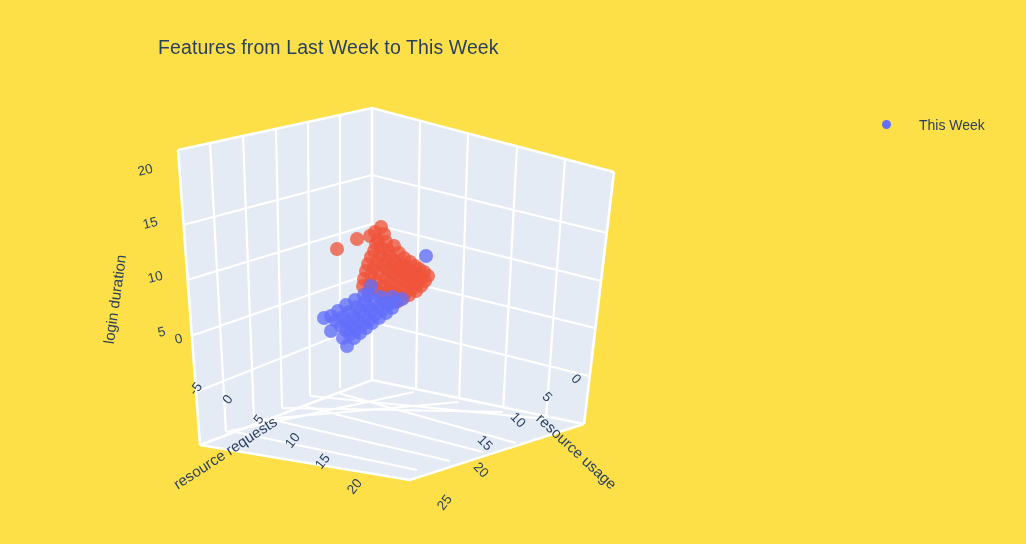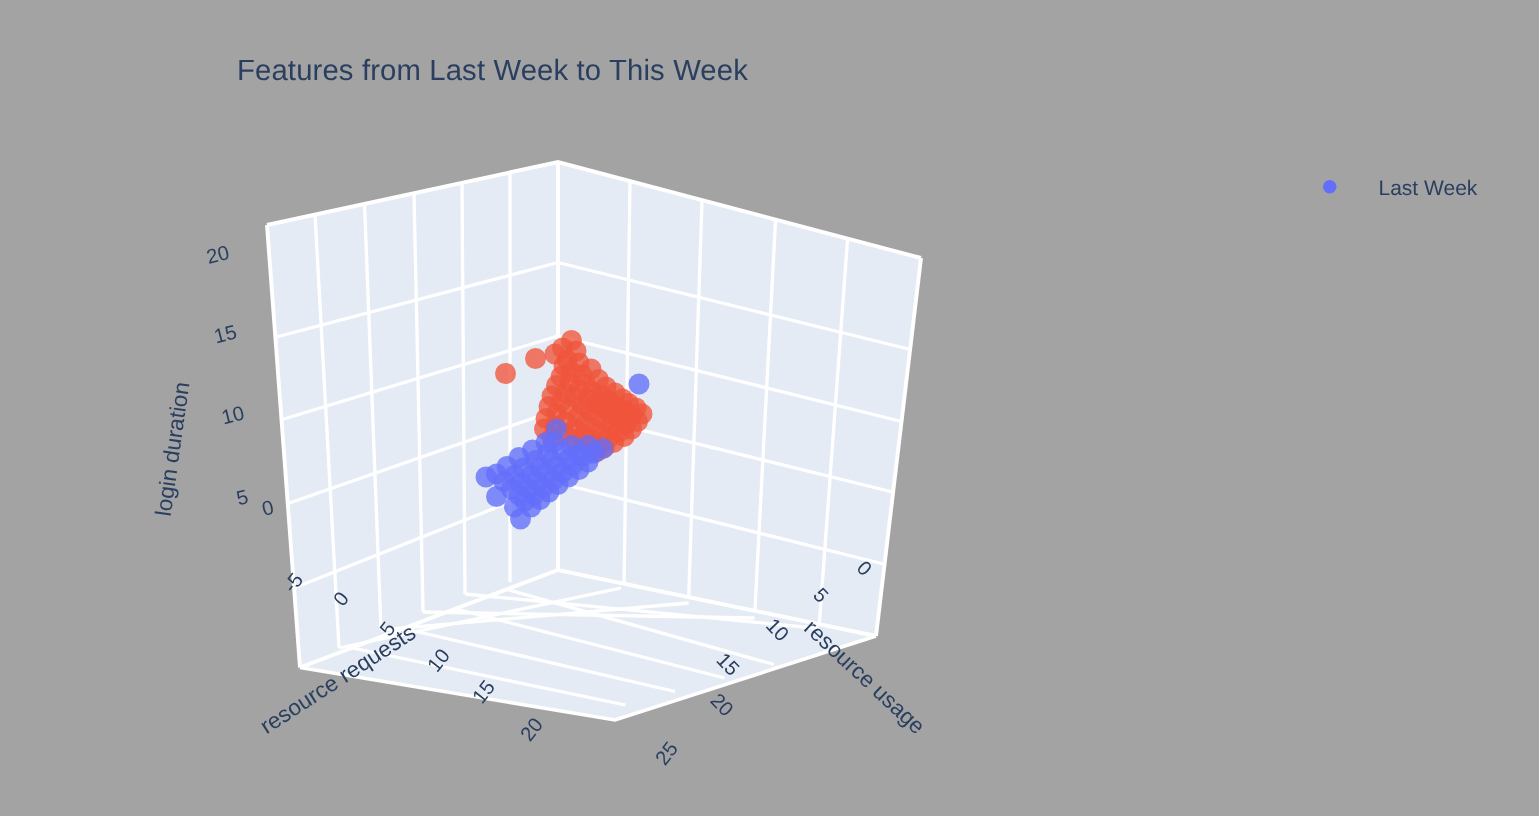--- a/index.html
+++ b/index.html
@@ -66,21 +66,21 @@
   }
   .axis-title-text {
     font-size: 15px;
     fill: #2a3f5f;
     font-family: "Liberation Sans", sans-serif;
   }
 </style>
 </head>
 <body>
 
-<div id="figure" style="background: #a3a3a3;">
+<div id="figure" style="background: #fde047;">
 
   <div id="plot-title" style="color: rgb(42, 63, 95);">Features from Last Week to This Week</div>
 
   <svg id="scene-svg" width="1026" height="544">
 
     <g>
       <polygon points="178,150 372,108 372,380 200,445" fill="#e5ebf4" stroke="none"></polygon>
 
       <g stroke="#ffffff" stroke-width="2.2" fill="none">
         <path d="M 210,143 L 226,432" stroke="#ffffff"></path>
@@ -305,17 +305,17 @@
       <text class="tick-text" x="478" y="473" transform="rotate(46 478 473)" text-anchor="middle">20</text>
     </g>
     <g>
       <text class="axis-title-text" x="573" y="455" transform="rotate(43 573 455)" text-anchor="middle">resource usage</text>
     </g>
   </svg>
 
   <div id="legend">
     <div class="legend-row">
       <span class="legend-swatch" style="background:#636efa"></span>
-      <span class="legend-label">Last Week</span>
+      <span class="legend-label">This Week</span>
     </div>
   </div>
 
 </div>
 
 </body></html>

